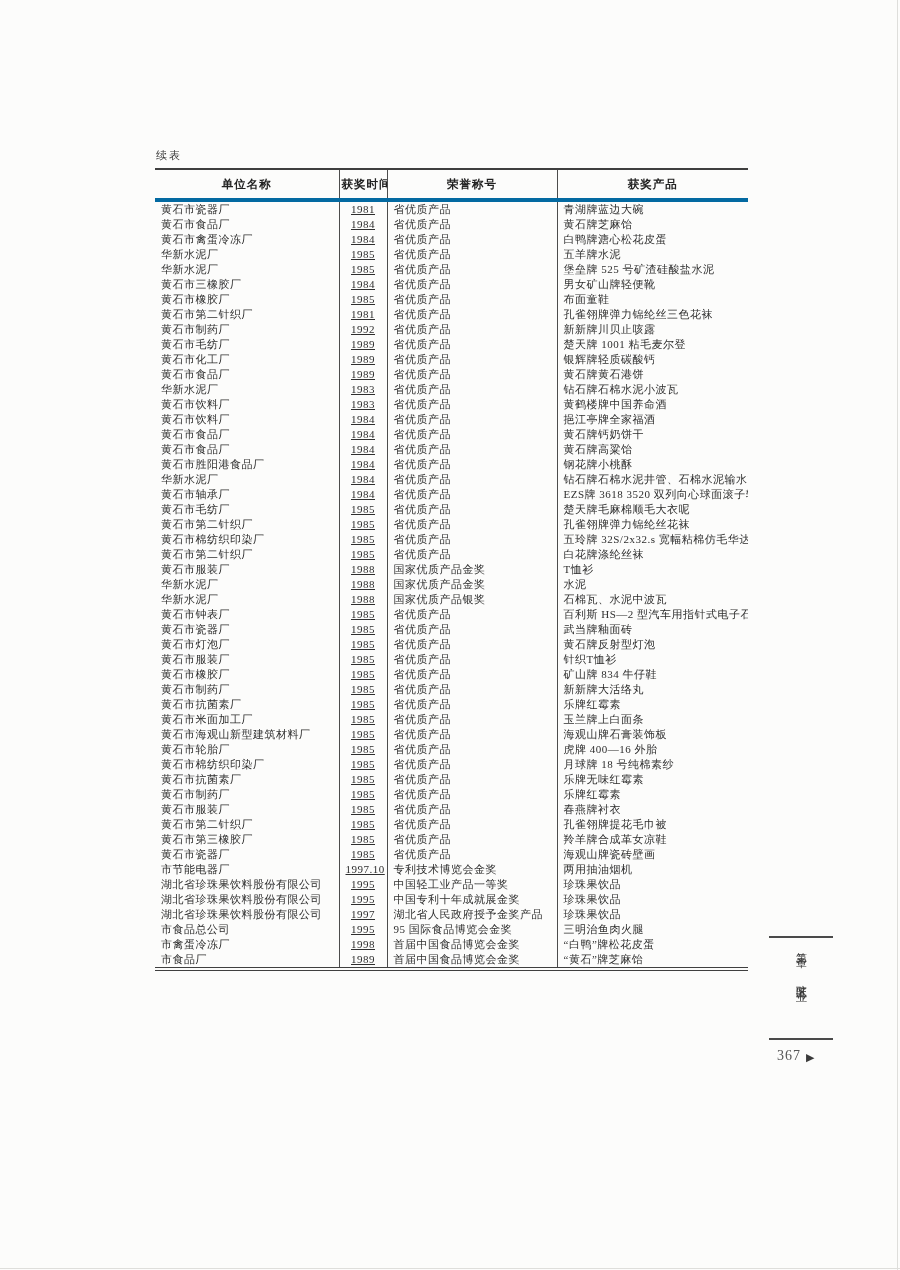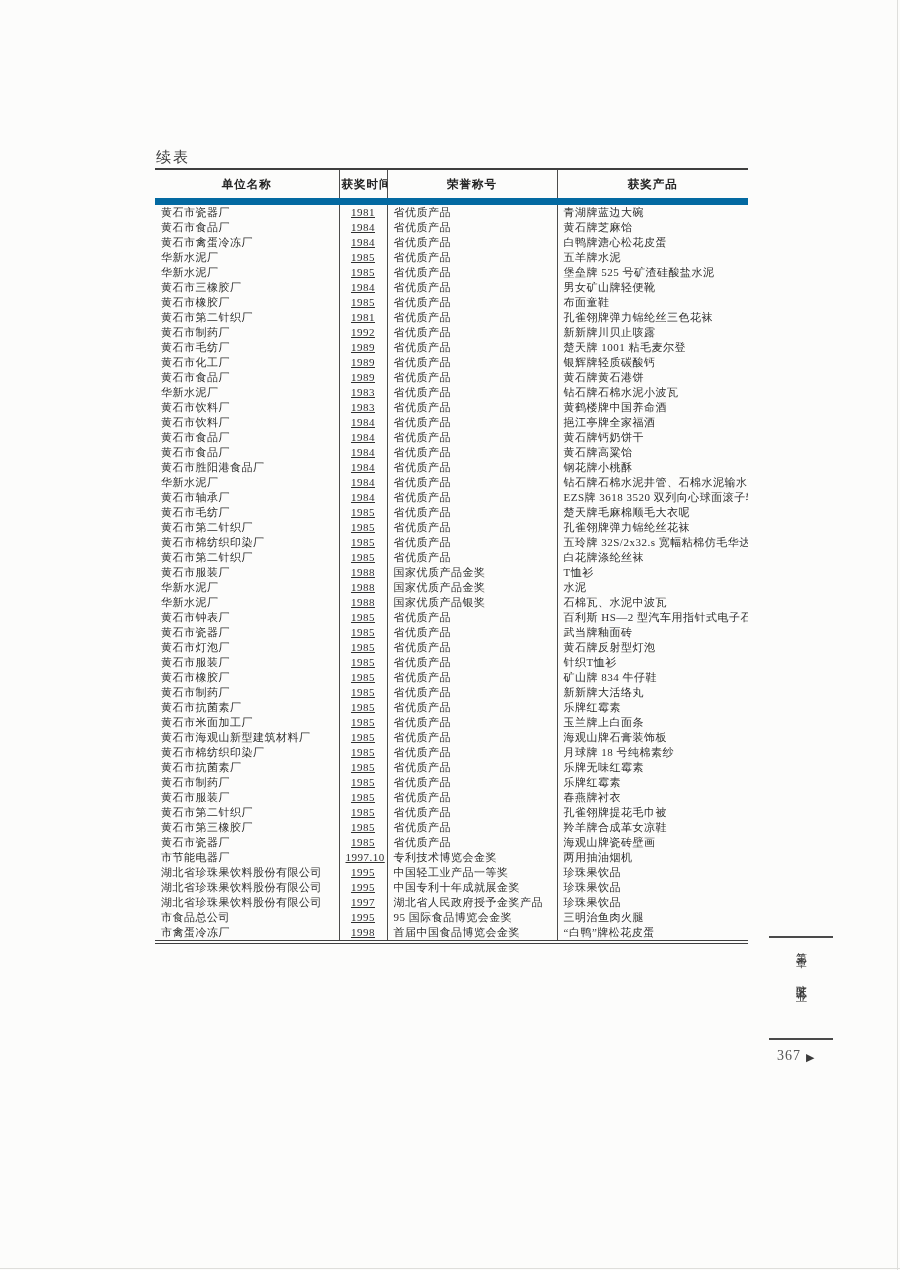--- a/index.html
+++ b/index.html
@@ -8,31 +8,31 @@
     background:#fcfcfb;
     font-family:"Liberation Serif","DejaVu Serif",serif;
     color:#2e2e2e;
     position:relative;
     overflow:hidden;
   }
   .page { position:absolute; inset:0; }
 
   .continued-label {
     position:absolute; left:156px; top:148px;
-    font-size:15px; color:#3a3a3a; letter-spacing:2px;
+    font-size:11px; color:#3a3a3a; letter-spacing:2px;
   }
 
   .table-wrap { position:absolute; left:155px; top:168px; width:593px; }
   table.awards {
     width:100%; border-collapse:collapse; table-layout:fixed;
     border-top:2px solid #3f3f3f;
     border-bottom:4px double #3f3f3f;
   }
   table.awards thead th {
-    border-bottom:7px solid #0369a1;
+    border-bottom:4px solid #0369a1;
     font-size:11.5px; font-weight:bold; color:#222;
     padding:7px 2px 6px 2px; text-align:center;
     letter-spacing:1px; white-space:nowrap; overflow:hidden;
   }
   table.awards td {
     font-size:11px; height:15px; line-height:15px;
     padding:0 6px; white-space:nowrap; overflow:hidden;
     color:#2e2e2e; letter-spacing:0.5px;
   }
   .c2, .c3, .c4 { border-left:1px solid #4c4c4c; }
@@ -299,20 +299,26 @@
             <td class="c3">省优质产品</td>
             <td class="c4">玉兰牌上白面条</td>
           </tr>
           <tr>
             <td class="c1">黄石市海观山新型建筑材料厂</td>
             <td class="c2 year-cell">1985</td>
             <td class="c3">省优质产品</td>
             <td class="c4">海观山牌石膏装饰板</td>
           </tr>
           <tr>
+            <td class="c1">黄石市轮胎厂</td>
+            <td class="c2 year-cell">1985</td>
+            <td class="c3">省优质产品</td>
+            <td class="c4">虎牌 400—16 外胎</td>
+          </tr>
+          <tr>
             <td class="c1">黄石市棉纺织印染厂</td>
             <td class="c2 year-cell">1985</td>
             <td class="c3">省优质产品</td>
             <td class="c4">月球牌 18 号纯棉素纱</td>
           </tr>
           <tr>
             <td class="c1">黄石市抗菌素厂</td>
             <td class="c2 year-cell">1985</td>
             <td class="c3">省优质产品</td>
             <td class="c4">乐牌无味红霉素</td>
@@ -375,20 +381,26 @@
             <td class="c1">市食品总公司</td>
             <td class="c2 year-cell">1995</td>
             <td class="c3">95 国际食品博览会金奖</td>
             <td class="c4">三明治鱼肉火腿</td>
           </tr>
           <tr>
             <td class="c1">市禽蛋冷冻厂</td>
             <td class="c2 year-cell">1998</td>
             <td class="c3">首届中国食品博览会金奖</td>
             <td class="c4">“白鸭”牌松花皮蛋</td>
+          </tr>
+          <tr>
+            <td class="c1">市食品厂</td>
+            <td class="c2 year-cell">1989</td>
+            <td class="c3">首届中国食品博览会金奖</td>
+            <td class="c4">“黄石”牌芝麻饴</td>
           </tr>
         </tbody>
     </table>
   </div>
 
   <div class="side-tab">
     <div class="vtext">
       <span>第二章</span>
       <span class="section-span">驻区工业</span>
     </div>

